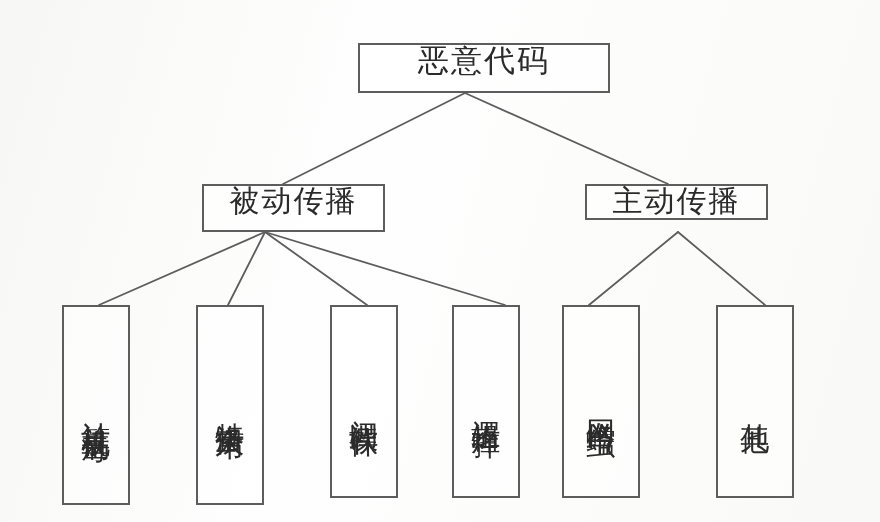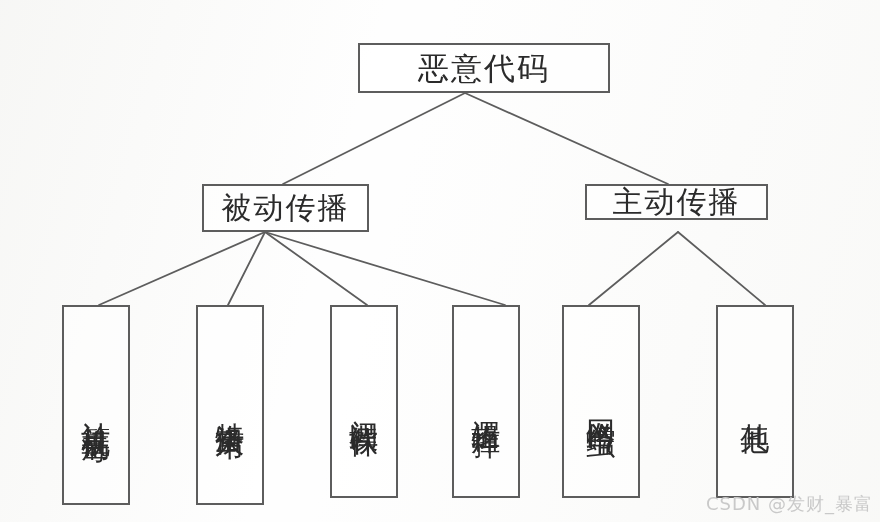--- a/index.html
+++ b/index.html
@@ -30,21 +30,21 @@
     width: 880px;
     height: 522px;
     pointer-events: none;
   }
   .node {
     position: absolute;
     box-sizing: border-box;
     border: 2px solid #5d5d5d;
     background: rgba(255,255,255,0.55);
     display: flex;
-    align-items: center;
+    align-items: flex-start;
     justify-content: center;
     color: #2b2b2b;
     filter: blur(0.12px);
   }
   .node-label-h {
     font-size: 30px;
     letter-spacing: 2px;
     line-height: 1;
     white-space: nowrap;
     font-family: "DejaVu Serif", "Liberation Serif", serif;
@@ -89,21 +89,21 @@
       <line x1="265" y1="232" x2="367" y2="305" stroke="#5d5d5d" stroke-width="1.8" stroke-linecap="round"></line>
       <line x1="265" y1="232" x2="505" y2="305" stroke="#5d5d5d" stroke-width="1.8" stroke-linecap="round"></line>
       <line x1="678" y1="232" x2="589" y2="305" stroke="#5d5d5d" stroke-width="1.8" stroke-linecap="round"></line>
       <line x1="678" y1="232" x2="765" y2="305" stroke="#5d5d5d" stroke-width="1.8" stroke-linecap="round"></line>
     </svg>
 
   <div class="node root" style="left: 358px; top: 43px; width: 252px; height: 50px; border-color: rgb(93, 93, 93); color: rgb(43, 43, 43);">
     <span class="node-label-h">恶意代码</span>
   </div>
 
-  <div class="node branch" style="left: 202px; top: 184px; width: 167px; height: 48px; border-color: rgb(93, 93, 93); color: rgb(43, 43, 43);">
+  <div class="node branch" style="left: 202px; top: 184px; width: 183px; height: 48px; border-color: rgb(93, 93, 93); color: rgb(43, 43, 43);">
     <span class="node-label-h">被动传播</span>
   </div>
   <div class="node branch" style="left: 585px; top: 184px; width: 183px; height: 36px; border-color: rgb(93, 93, 93); color: rgb(43, 43, 43);">
     <span class="node-label-h">主动传播</span>
   </div>
 
   <div class="node leaf" style="left: 62px; top: 305px; width: 68px; height: 200px; border-color: rgb(93, 93, 93); color: rgb(43, 43, 43);">
     <span class="node-label-v">计算机病毒</span>
   </div>
   <div class="node leaf" style="left: 196px; top: 305px; width: 68px; height: 200px; border-color: rgb(93, 93, 93); color: rgb(43, 43, 43);">
@@ -115,15 +115,14 @@
   <div class="node leaf" style="left: 452px; top: 305px; width: 68px; height: 193px; border-color: rgb(93, 93, 93); color: rgb(43, 43, 43);">
     <span class="node-label-v">逻辑炸弹</span>
   </div>
   <div class="node leaf" style="left: 562px; top: 305px; width: 78px; height: 193px; border-color: rgb(93, 93, 93); color: rgb(43, 43, 43);">
     <span class="node-label-v">网络蠕虫</span>
   </div>
   <div class="node leaf" style="left: 716px; top: 305px; width: 78px; height: 193px; border-color: rgb(93, 93, 93); color: rgb(43, 43, 43);">
     <span class="node-label-v">其他</span>
   </div>
 
-  <div id="watermark" style="left: 706px; top: 492px; color: rgb(201, 201, 201);">CSDN @发财_暴富</div>
 
 </div>
 
 </body></html>

